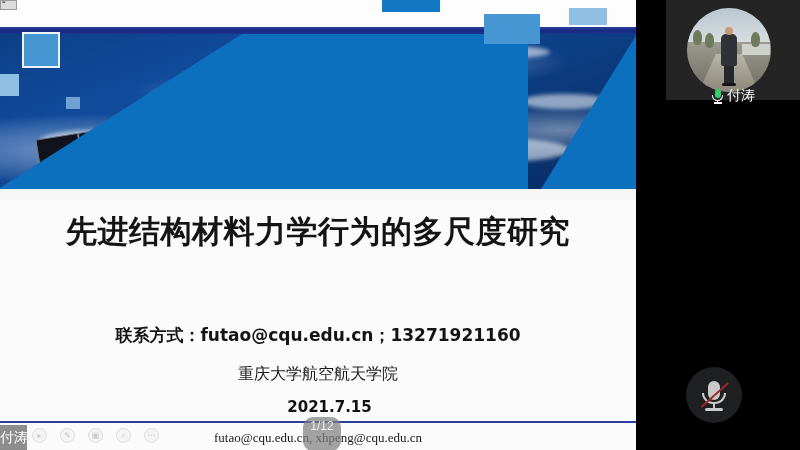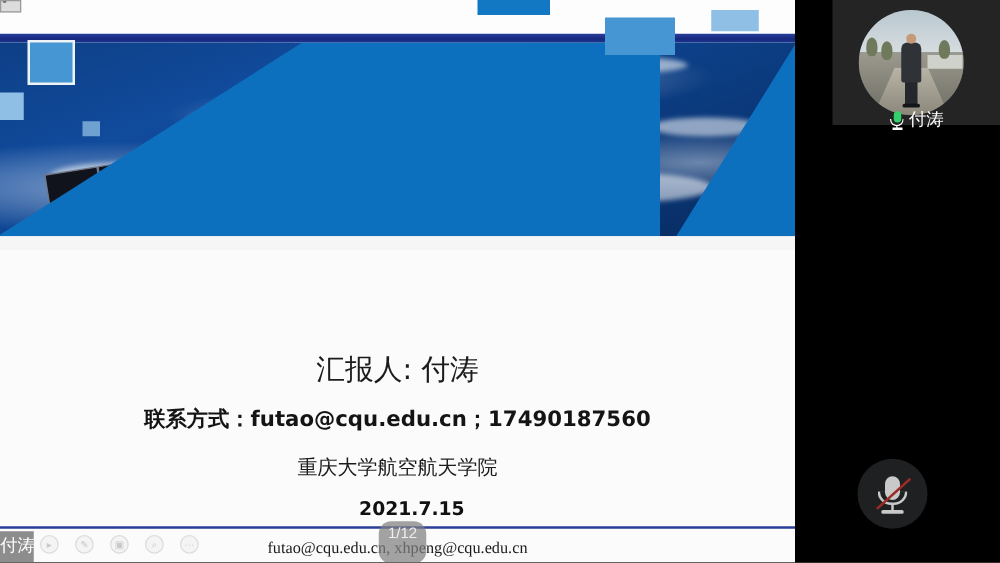--- a/index.html
+++ b/index.html
@@ -241,22 +241,22 @@
       <div class="sq outline" style="left:24px;  top:34px;  width:34px; height:32px;"></div>
       <div class="sq pale" style="left:0px;   top:74px;  width:19px; height:22px;"></div>
       <div class="sq pale" style="left:66px;  top:97px;  width:14px; height:12px; opacity:.75;"></div>
       <div class="sq dark" style="left:382px; top:0px;   width:58px; height:12px;"></div>
       <div class="sq" style="left:484px; top:14px;  width:56px; height:30px;"></div>
       <div class="sq pale" style="left:569px; top:8px;   width:38px; height:17px;"></div>
 
       <div class="banner-bottom"></div>
     </div>
 
-    <div class="presenter">汇报人: 付涛</div>
-    <div class="contact">联系方式：futao@cqu.edu.cn；17490187560</div>
+    <div class="title">先进结构材料力学行为的多尺度研究</div>
+    <div class="contact">联系方式：futao@cqu.edu.cn；13271921160</div>
     <div class="affiliation">重庆大学航空航天学院</div>
     <div class="date">2021.7.15</div>
 
     <div class="footer-rule"></div>
     <div class="footer-emails">futao@cqu.edu.cn, xhpeng@cqu.edu.cn</div>
 
     <div class="page-pill">1/12</div>
 
     <div class="name-chip">付涛</div>
     <div class="tool-row">

